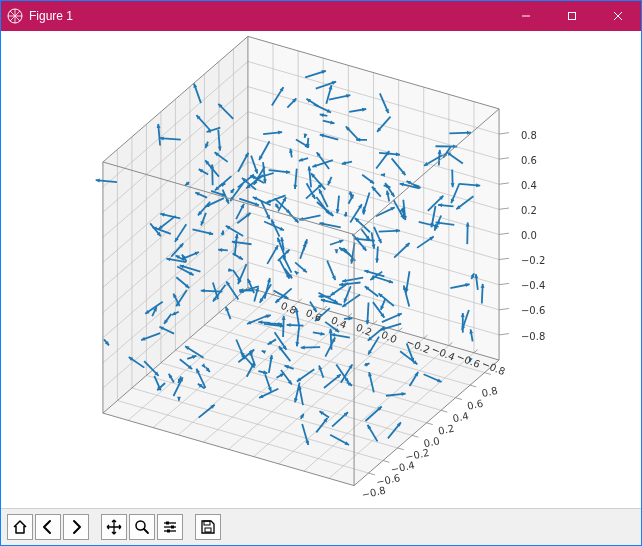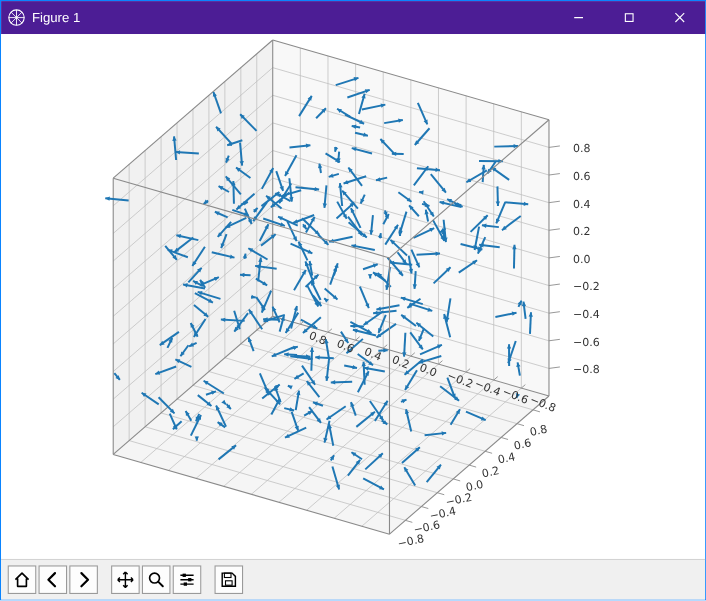--- a/index.html
+++ b/index.html
@@ -15,21 +15,21 @@
     height: 546px;
     display: flex;
     flex-direction: column;
     box-sizing: border-box;
     border: 1px solid #0a84ff;
     background: #fff;
   }
   
   .titlebar {
     height: 30px;
-    background: #4c1d95;
+    background: #be185d;
     color: #fff;
     display: flex;
     align-items: center;
     padding-left: 6px;
     flex: 0 0 auto;
   }
   .titlebar .app-icon {
     width: 16px;
     height: 16px;
     margin-right: 6px;

